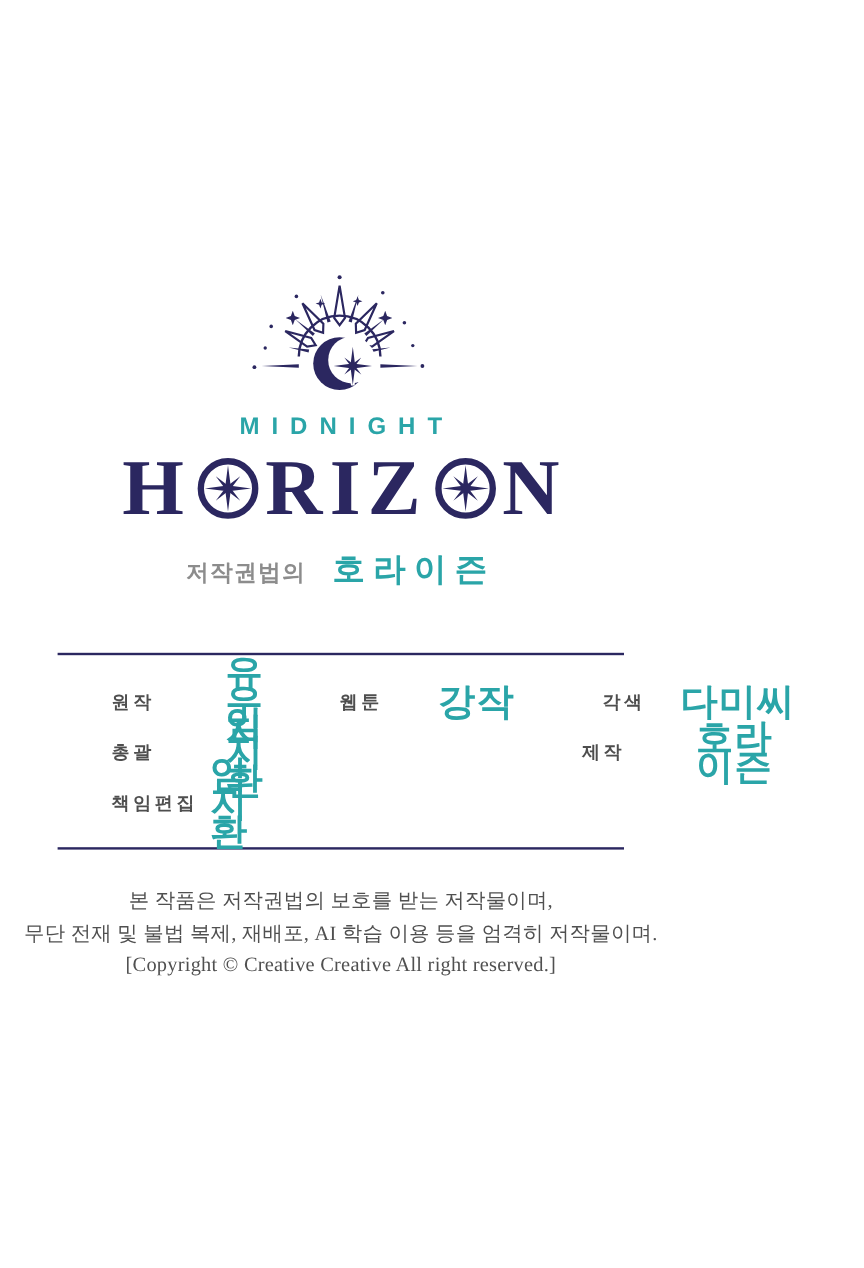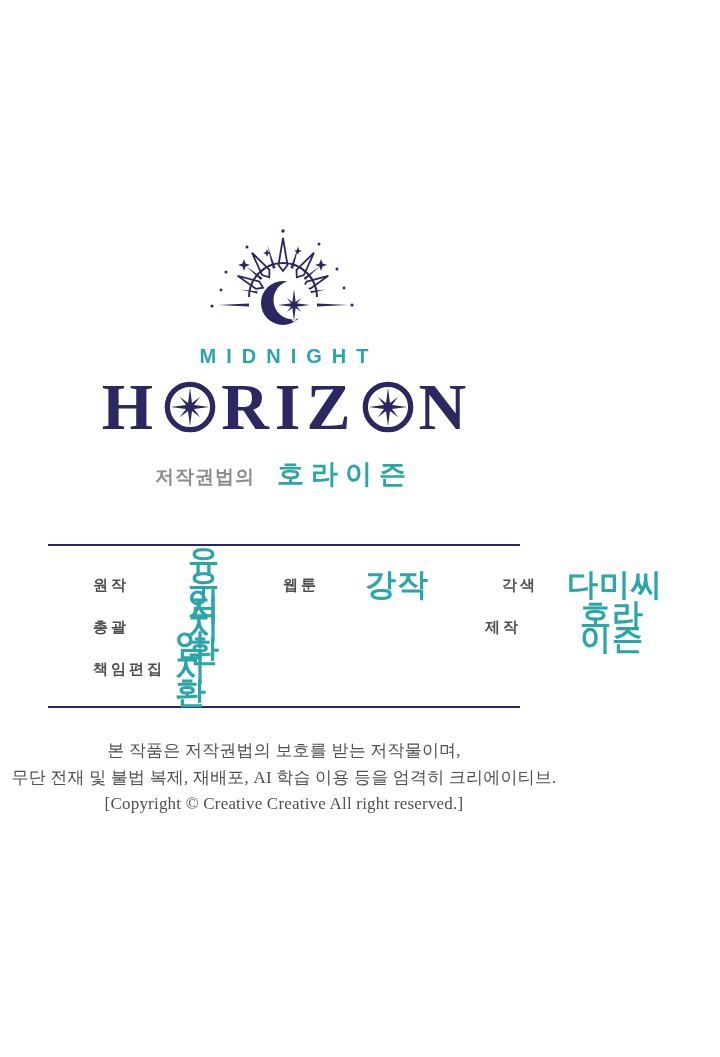--- a/index.html
+++ b/index.html
@@ -193,17 +193,17 @@
     <div class="cell c2">
       <span class="clabel">책임편집</span>
       <span class="cvalue">임지환</span>
     </div>
   </div>
 
   <div class="divider bottom"></div>
 
   <div class="copyright">
     <div>본 작품은 저작권법의 보호를 받는 저작물이며,</div>
-    <div>무단 전재 및 불법 복제, 재배포, AI 학습 이용 등을 엄격히 크리에이티브.</div>
+    <div>무단 전재 및 불법 복제, 재배포, AI 학습 이용 등을 엄격히 저작물이며.</div>
     <div>[Copyright © Creative Creative All right reserved.]</div>
   </div>
 
 </div>
 
 </body></html>

